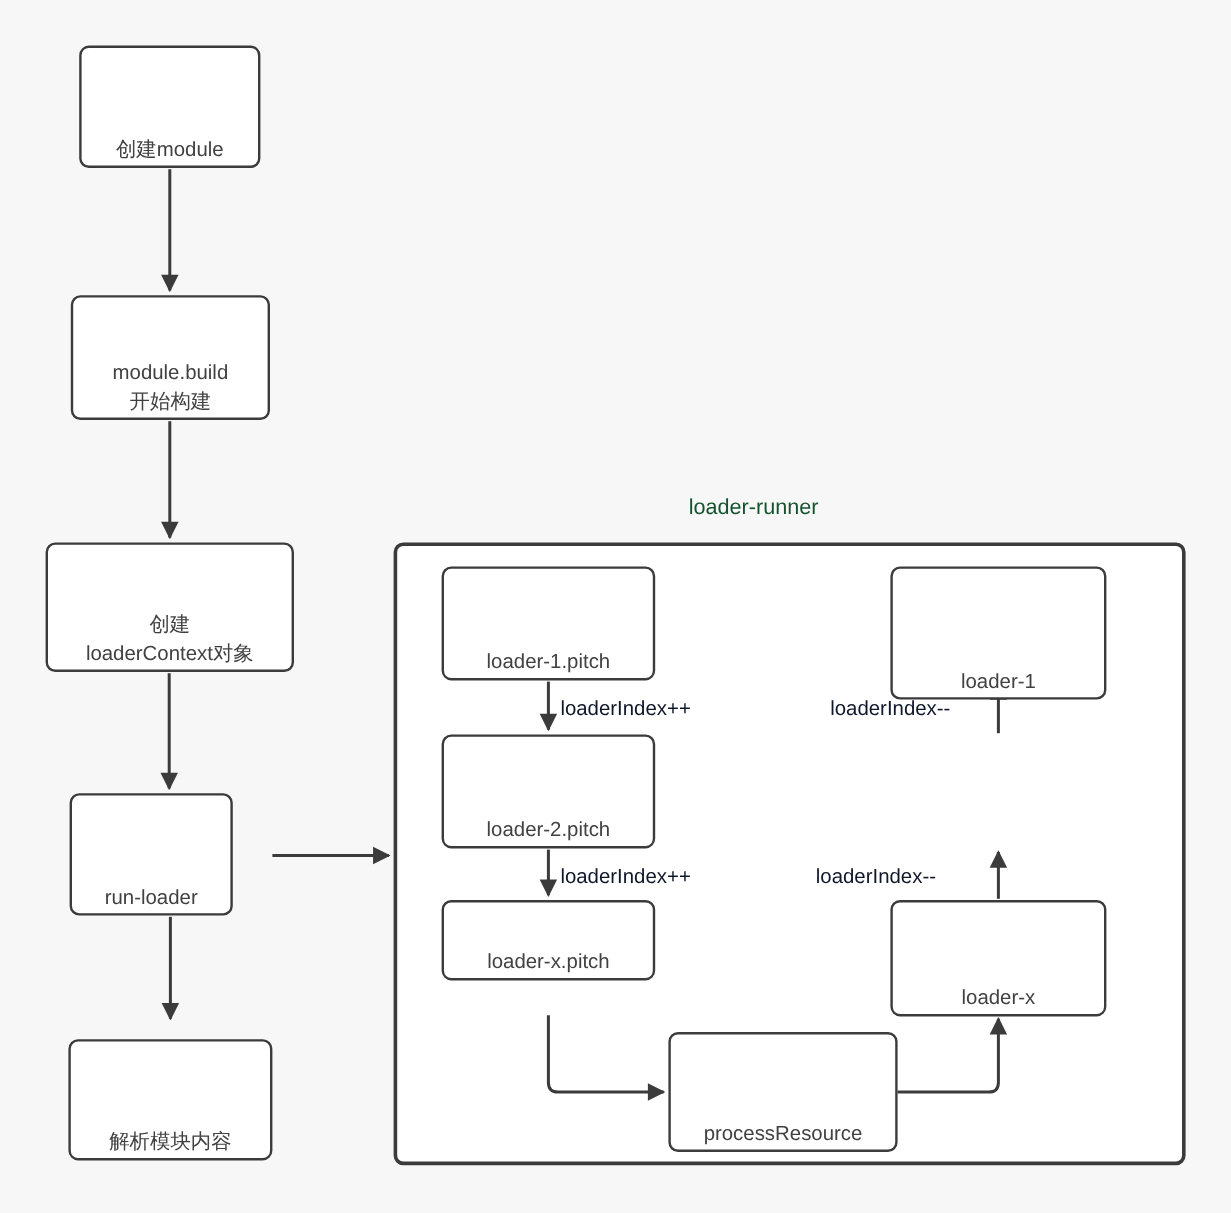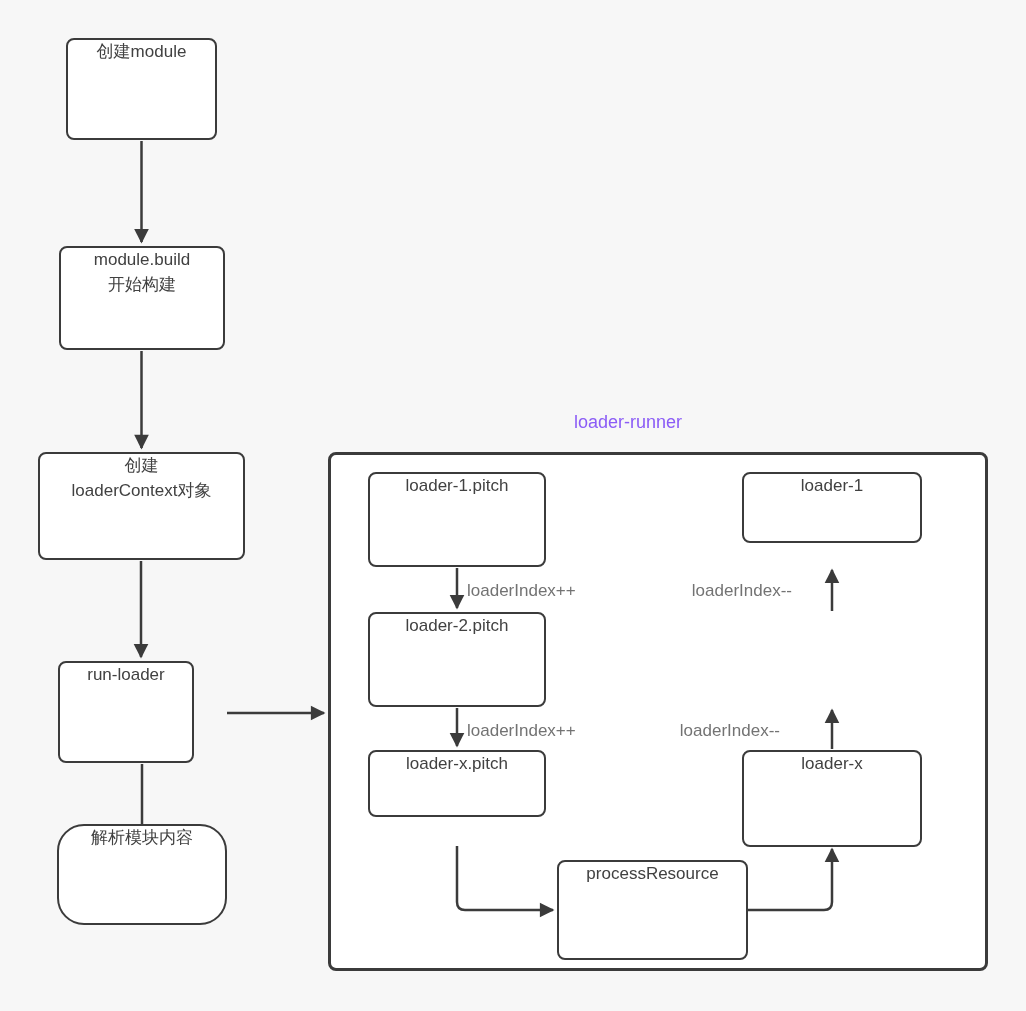--- a/index.html
+++ b/index.html
@@ -20,45 +20,45 @@
     width: 1026px; height: 1011px;
     pointer-events: none;
   }
   .node {
     position: absolute;
     box-sizing: border-box;
     background: #ffffff;
     border: 2px solid #3b3b3b;
     border-radius: 8px;
     display: flex;
-    align-items: flex-start;
+    align-items: flex-end;
     justify-content: center;
     text-align: center;
     font-size: 17px;
     line-height: 1.45;
     color: #414141;
     white-space: pre-line;
   }
   .container-box {
     position: absolute;
     box-sizing: border-box;
     background: #ffffff;
     border: 3px solid #3b3b3b;
     border-radius: 8px;
   }
   .container-title {
     position: absolute;
     font-size: 18px;
-    color: #8b5cf6;
+    color: #14532d;
     text-align: center;
   }
   .elabel {
     position: absolute;
     font-size: 17px;
-    color: #737373;
+    color: #0f172a;
     line-height: 24px;
     white-space: nowrap;
   }
   .elabel.right-anchor { text-align: right; }
 </style>
 </head>
 <body>
 
 <div class="canvas">
 
@@ -97,41 +97,41 @@
 
   <div class="node" style="left:38px; top:452px; width:207px; height:108px;">
     <span>创建
 loaderContext对象</span>
   </div>
 
   <div class="node" style="left:58px; top:661px; width:136px; height:102px;">
     <span>run-loader</span>
   </div>
 
-  <div class="node" style="left:57px; top:824px; width:170px; height:101px;border-radius:27px;">
+  <div class="node" style="left:57px; top:866px; width:170px; height:101px;">
     <span>解析模块内容</span>
   </div>
 
   <div class="node" style="left:368px; top:472px; width:178px; height:95px;">
     <span>loader-1.pitch</span>
   </div>
 
   <div class="node" style="left:368px; top:612px; width:178px; height:95px;">
     <span>loader-2.pitch</span>
   </div>
 
   <div class="node" style="left:368px; top:750px; width:178px; height:67px;">
     <span>loader-x.pitch</span>
   </div>
 
   <div class="node" style="left:557px; top:860px; width:191px; height:100px;">
     <span>processResource</span>
   </div>
 
-  <div class="node" style="left:742px; top:472px; width:180px; height:71px;">
+  <div class="node" style="left:742px; top:472px; width:180px; height:111px;">
     <span>loader-1</span>
   </div>
 
 
   <div class="node" style="left:742px; top:750px; width:180px; height:97px;">
     <span>loader-x</span>
   </div>
 
   <div class="elabel" style="left:467px; top:579px;">loaderIndex++</div>
 

